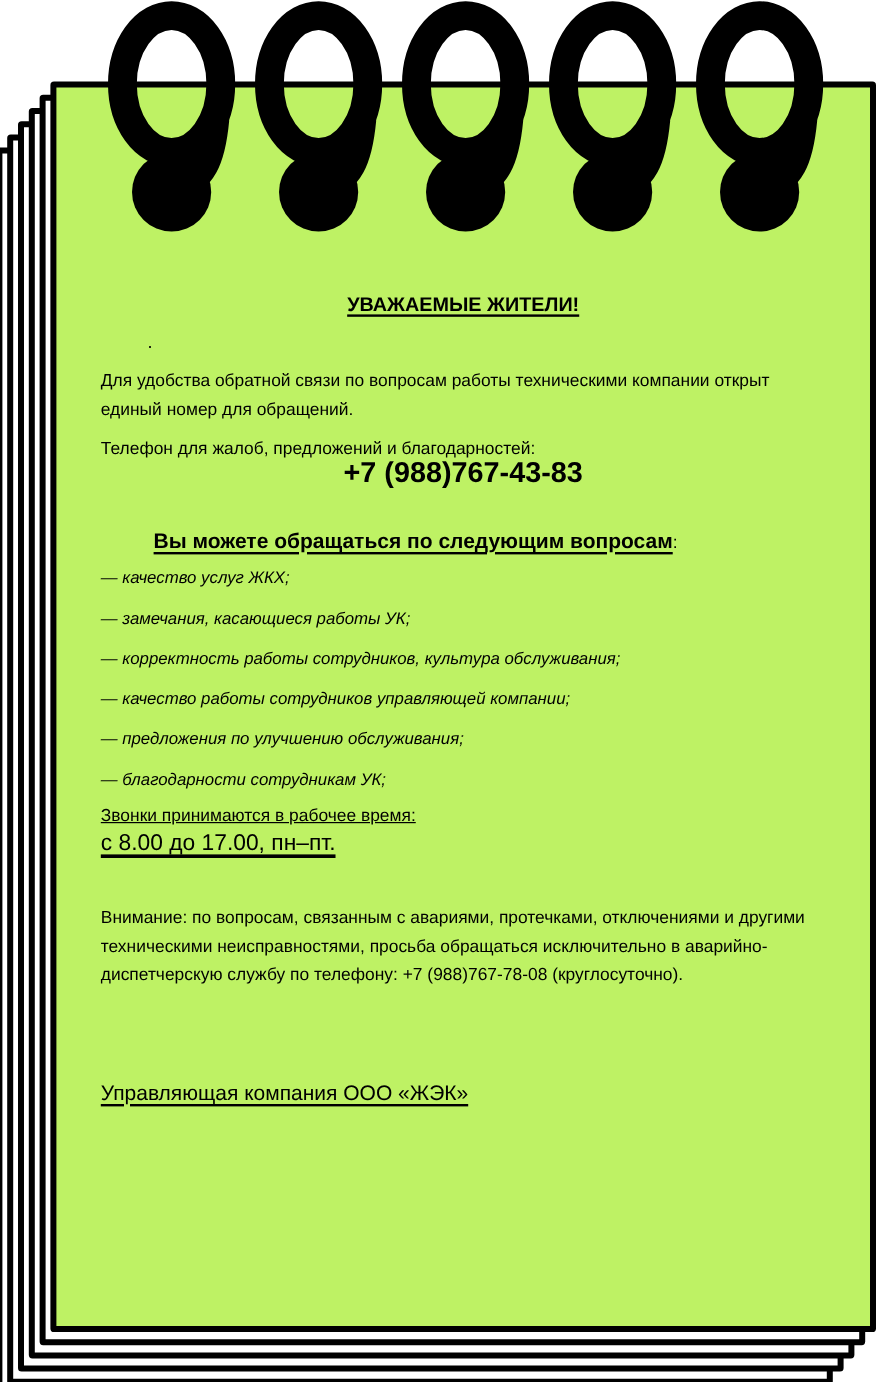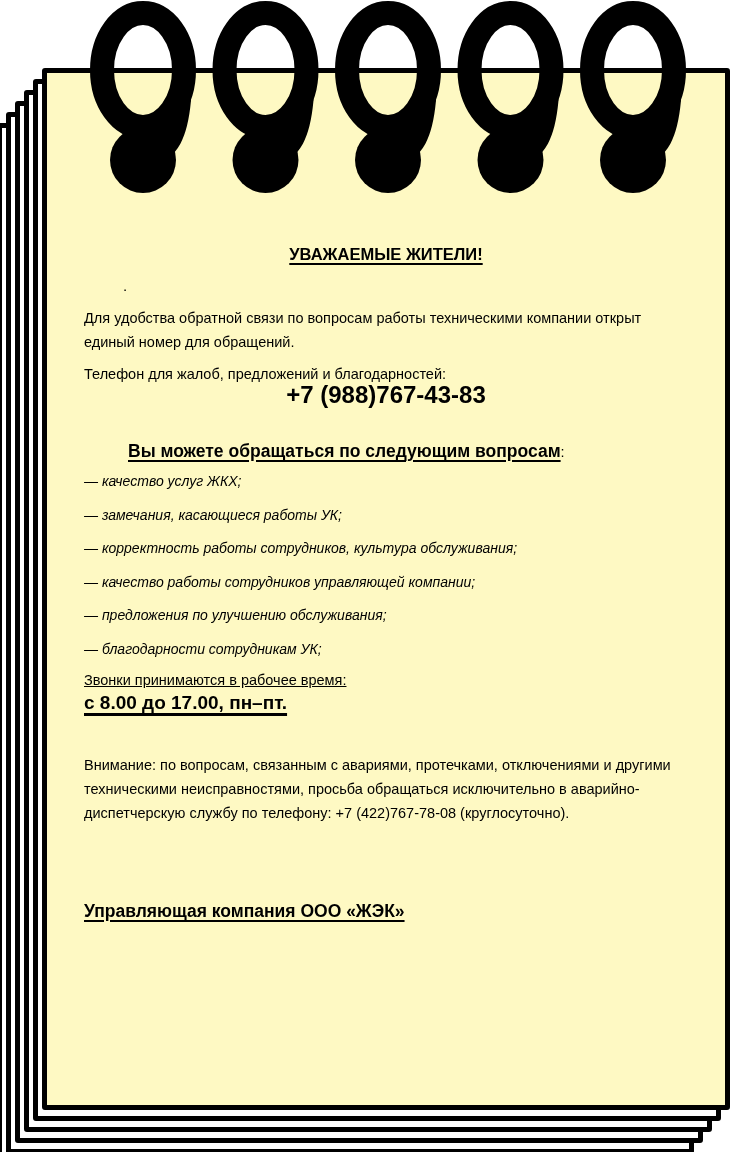--- a/index.html
+++ b/index.html
@@ -19,21 +19,21 @@
     background: #fff;
     border: 5px solid #000;
     border-radius: 3px;
   }
   .sheet.s5 { left: -3px; top: 123px; }
   .sheet.s4 { left:  6px; top: 112px; }
   .sheet.s3 { left: 15px; top: 101px; }
   .sheet.s2 { left: 24px; top:  90px; }
   .sheet.s1 { left: 33px; top:  79px; }
   .page     { left: 42px; top:  68px; position: absolute; width: 688px; height: 1042px;
-              background: #fef9c3; border: 5px solid #000; border-radius: 3px; }
+              background: #bef264; border: 5px solid #000; border-radius: 3px; }
 
   
   .rings { position: absolute; left: 0; top: 0; z-index: 20; }
 
   
   .tb { position: absolute; left: 37px; width: 604px; line-height: 24px; font-size: 14.5px; }
 
   .title {
     top: 171px; text-align: center;
     font-size: 16.5px; font-weight: bold; line-height: 20px;
@@ -51,27 +51,27 @@
     font-size: 17.5px; font-weight: bold; margin-left: 44px;
   }
   .topics-heading .u {
     text-decoration: underline; text-decoration-thickness: 2px; text-underline-offset: 3px;
   }
   .topics-heading .colon { font-weight: 400; font-size: 14.5px; text-decoration: none; }
   .topics { top: 398px; list-style: none; font-size: 14px; line-height: 21px; }
   .topics li { margin-bottom: 12.5px; font-style: italic; }
   .hours-caption { top: 595px; text-decoration: underline; }
   .hours {
-    top: 617px; font-size: 19px; font-weight: bold; line-height: 25px;
+    top: 617px; font-size: 19px; font-weight: normal; line-height: 25px;
     text-decoration: underline; text-decoration-thickness: 2.5px; text-underline-offset: 4px;
   }
   .attention { top: 680px; }
   .closing { top: 755px; }
   .signature {
-    top: 827px; font-size: 17.5px; font-weight: bold; line-height: 23px;
+    top: 827px; font-size: 17.5px; font-weight: normal; line-height: 23px;
     text-decoration: underline; text-decoration-thickness: 2px; text-underline-offset: 3px;
   }
 </style>
 </head>
 <body>
 
 <div class="stage">
 
   <div class="sheet s5"></div>
   <div class="sheet s4"></div>
@@ -99,21 +99,21 @@
       <li>— корректность работы сотрудников, культура обслуживания;</li>
       <li>— качество работы сотрудников управляющей компании;</li>
       <li>— предложения по улучшению обслуживания;</li>
       <li>— благодарности сотрудникам УК;</li>
     </ul>
 
     <div class="tb hours-caption">Звонки принимаются в рабочее время:</div>
 
     <div class="tb hours">с 8.00 до 17.00, пн–пт.</div>
 
-    <div class="tb attention">Внимание: по вопросам, связанным с авариями, протечками, отключениями и другими техническими неисправностями, просьба обращаться исключительно в аварийно-диспетчерскую службу по телефону: +7 (422)767-78-08 (круглосуточно).</div>
+    <div class="tb attention">Внимание: по вопросам, связанным с авариями, протечками, отключениями и другими техническими неисправностями, просьба обращаться исключительно в аварийно-диспетчерскую службу по телефону: +7 (988)767-78-08 (круглосуточно).</div>
 
 
     <div class="tb signature">Управляющая компания ООО «ЖЭК»</div>
 
   </div>
 
   <svg class="rings" width="736" height="200" viewBox="0 0 736 200" aria-hidden="true">
     <defs>
       <g id="ring">
         <ellipse cx="0" cy="70" rx="41" ry="57" fill="none" stroke="#000" stroke-width="24"></ellipse>

